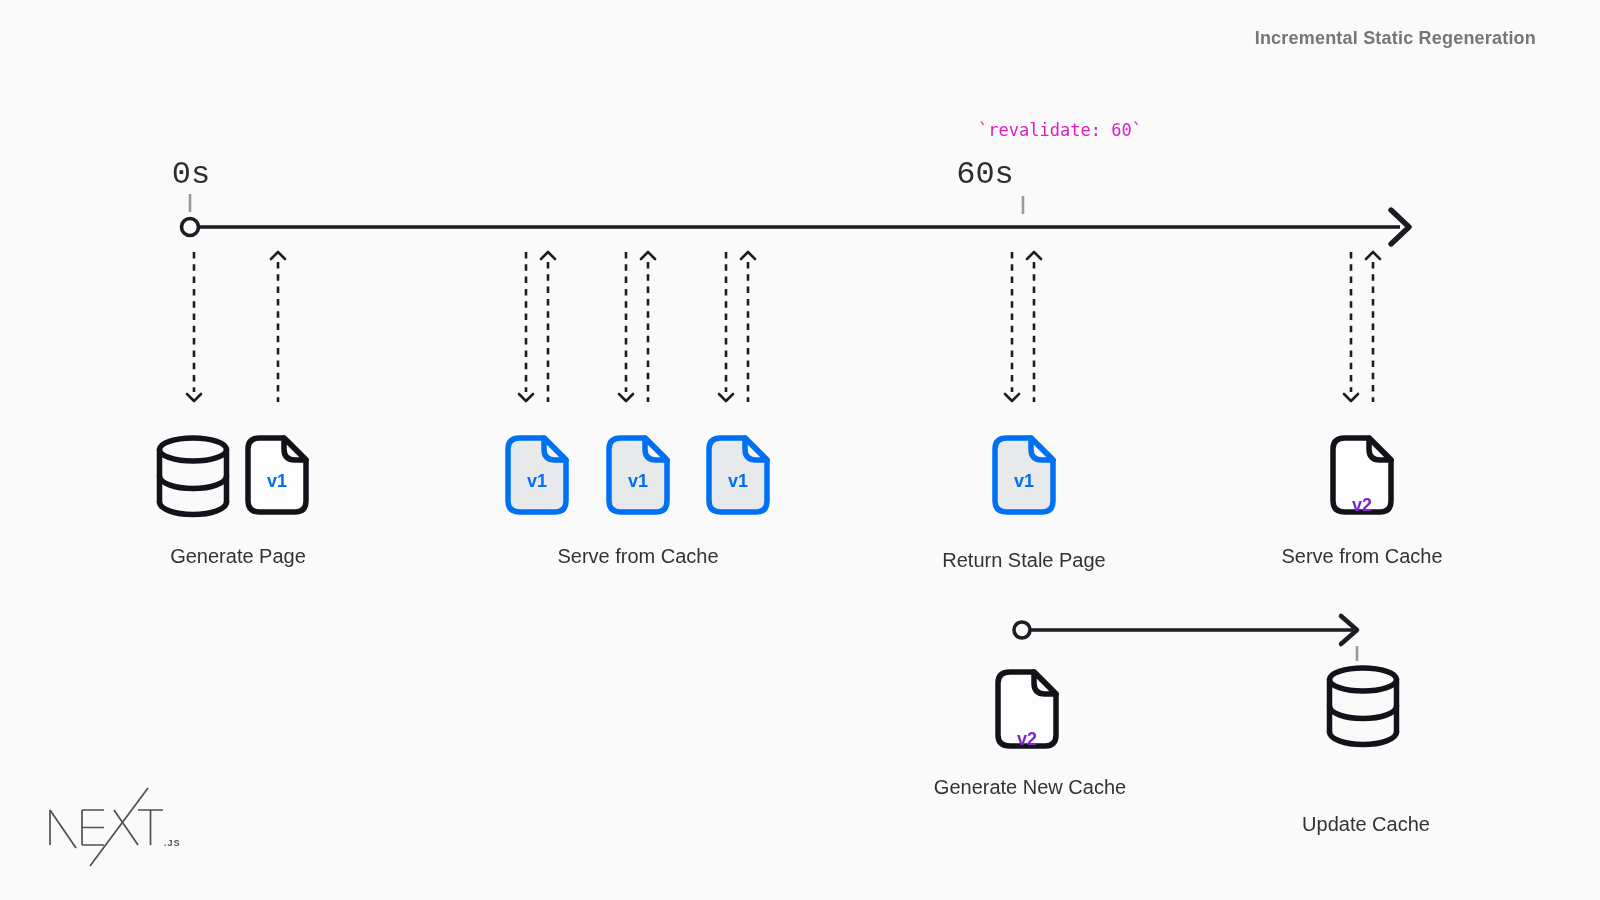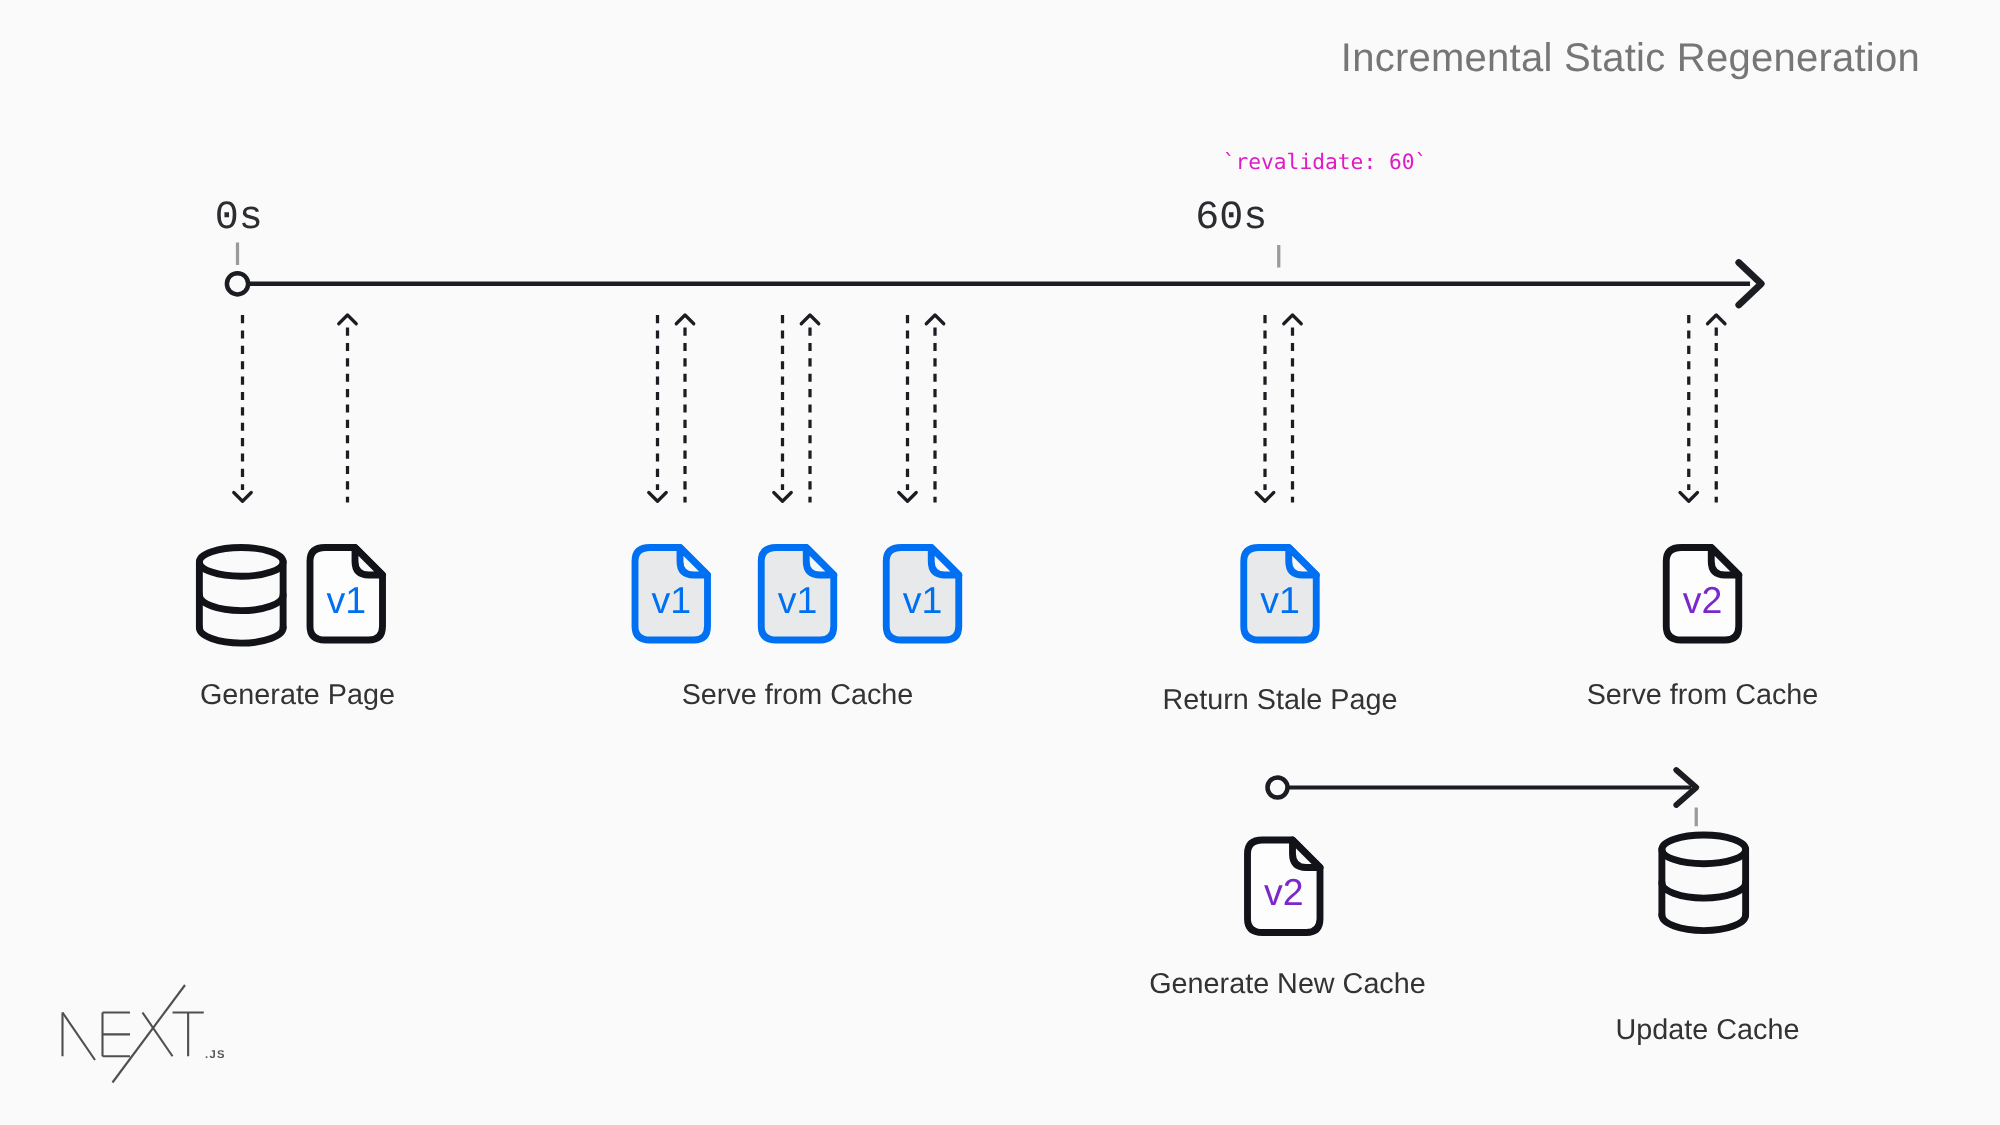--- a/index.html
+++ b/index.html
@@ -14,45 +14,45 @@
   }
   html,body{margin:0;padding:0;}
   body{
     width:1600px;height:900px;position:relative;overflow:hidden;
     background:var(--background);
     font-family:"Liberation Sans", sans-serif;
   }
   .overlay{position:absolute;left:0;top:0;}
   .title{
     position:absolute;top:28px;right:64px;
-    font-size:32px;font-weight:400;color:var(--title-gray);
+    font-size:18px;font-weight:700;color:var(--title-gray);
     letter-spacing:.2px;white-space:nowrap;
   }
   .code{
     position:absolute;transform:translate(-50%,-50%);
     font-family:"DejaVu Sans Mono", monospace;
     font-size:17px;color:var(--code-magenta);white-space:nowrap;margin-left:36px;
   }
   .time-label{
     position:absolute;transform:translate(-50%,-50%);
     font-size:32px;font-weight:500;color:#2b2d31;white-space:nowrap;font-family:Liberation Mono, monospace;
   }
   .step-label{
     position:absolute;transform:translate(-50%,-50%);
-    font-size:23px;font-weight:500;color:var(--label-dark);white-space:nowrap;
+    font-size:20px;font-weight:500;color:var(--label-dark);white-space:nowrap;
   }
   .icon{position:absolute;transform:translate(-50%,-50%);}
   .doc{width:68px;height:84px;}
   .db{width:80px;height:88px;}
   .ver{
     position:absolute;left:50%;top:57%;transform:translate(-50%,-50%);
-    font-size:30px;font-weight:400;line-height:1;
+    font-size:18px;font-weight:700;line-height:1;
   }
   .ver.blue{color:var(--v1-blue);}
-  .ver.purple{color:var(--v2-purple);}
+  .ver.purple{color:var(--v2-purple);margin-top:24px;}
   
   .axis{stroke:var(--line-dark);stroke-width:3.6;fill:none;}
   .axis2{stroke:var(--line-dark);stroke-width:3.3;fill:none;}
   .axis-head{stroke:var(--line-dark);stroke-width:5.4;fill:none;stroke-linecap:round;stroke-linejoin:round;}
   .axis-head2{stroke:var(--line-dark);stroke-width:4.6;fill:none;stroke-linecap:round;stroke-linejoin:round;}
   .origin{stroke:var(--line-dark);stroke-width:3.6;fill:var(--background);}
   .tick{stroke:var(--tick-gray);stroke-width:2.6;}
   .dash{stroke:var(--line-dark);stroke-width:2.6;stroke-dasharray:6.5 5.8;fill:none;}
   .chev{stroke:var(--line-dark);stroke-width:2.6;fill:none;stroke-linecap:round;stroke-linejoin:round;}
   .doc-stroke-dark{stroke:#111318;}

